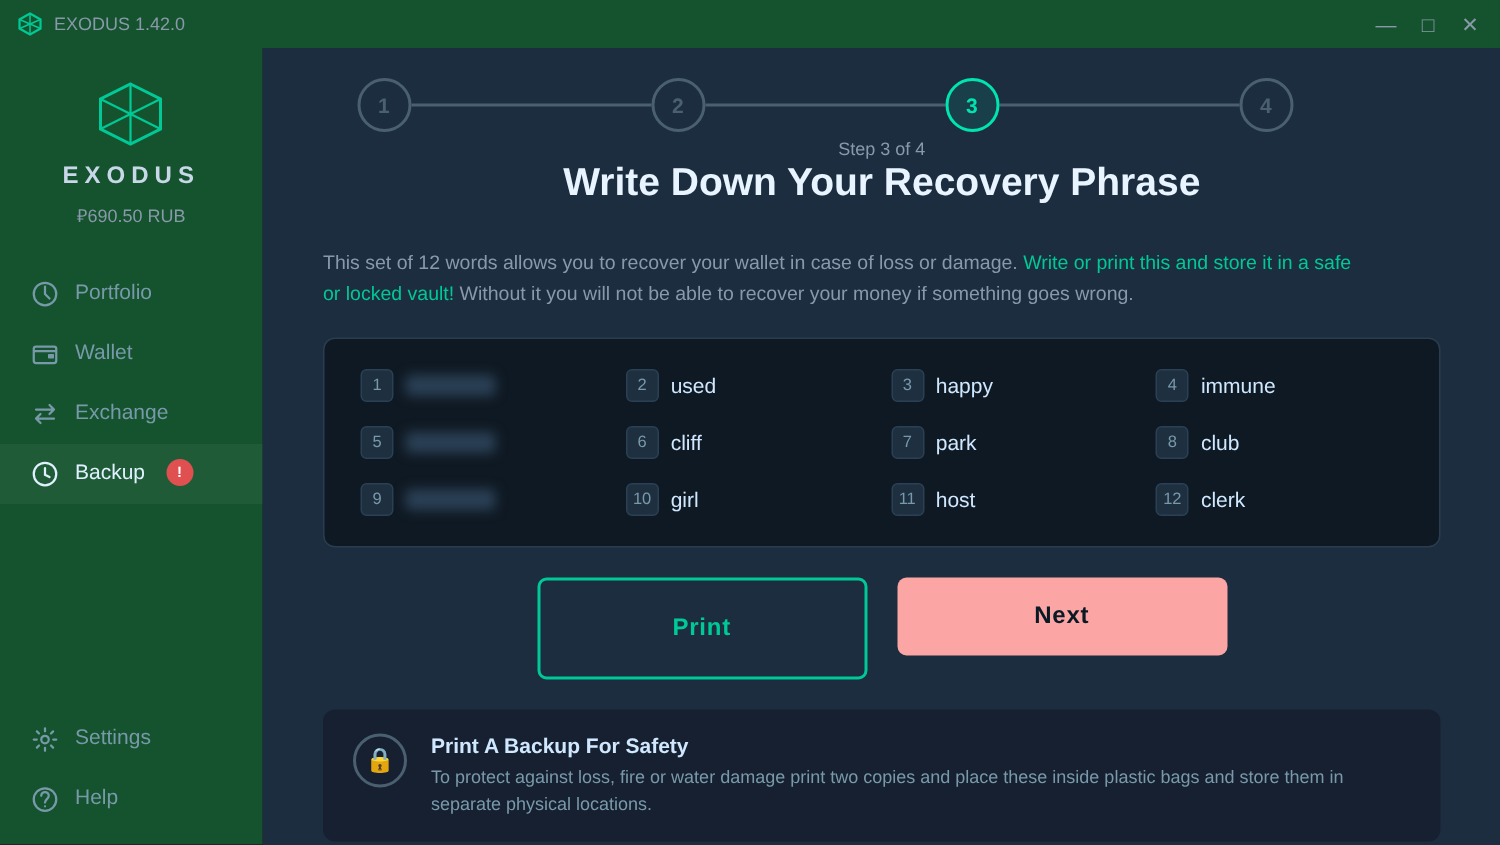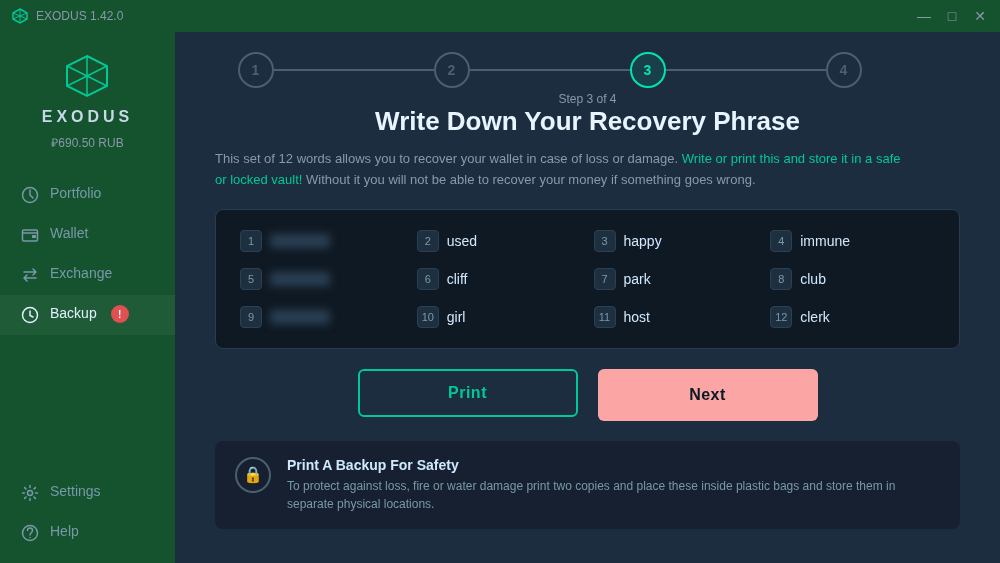--- a/index.html
+++ b/index.html
@@ -182,21 +182,21 @@
       width: 100%;
       max-width: 700px;
     }
 
     
     .page-title {
       text-align: center;
       color: #e8f4ff;
       font-size: 26px;
       font-weight: 600;
-      margin-bottom: 12px;
+      margin-bottom: 28px;
     }
 
     
     .description {
       color: #8899aa;
       font-size: 13px;
       line-height: 1.6;
       margin-bottom: 18px;
       max-width: 700px;
     }
@@ -250,21 +250,21 @@
 
     
     .buttons-row {
       display: flex;
       gap: 20px;
       justify-content: center;
       margin-bottom: 20px;
     }
     .btn-print {
       width: 220px;
-      height: 48px;
+      height: 68px;
       background: transparent;
       border: 2px solid #00c896;
       border-radius: 6px;
       color: #00c896;
       font-size: 16px;
       font-weight: 600;
       cursor: pointer;
       letter-spacing: 0.5px;
     }
     .btn-next {

